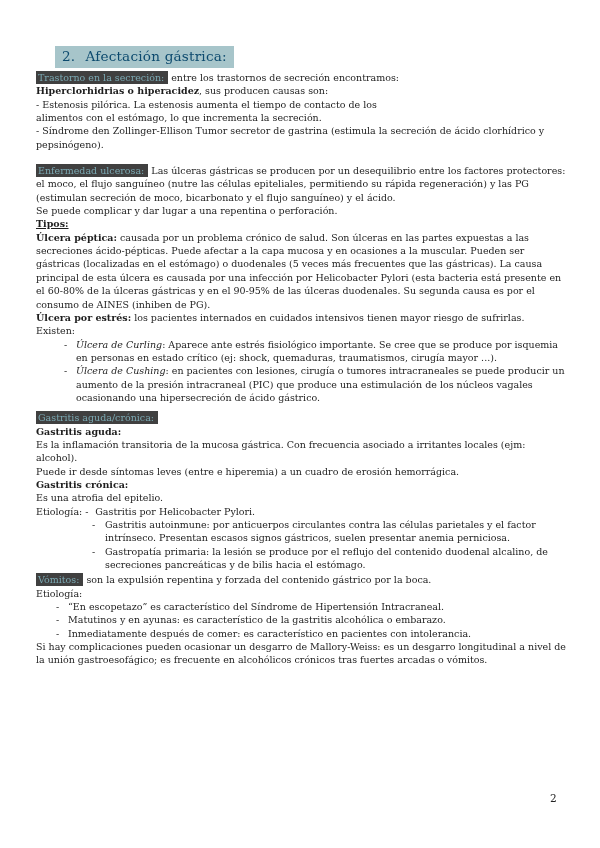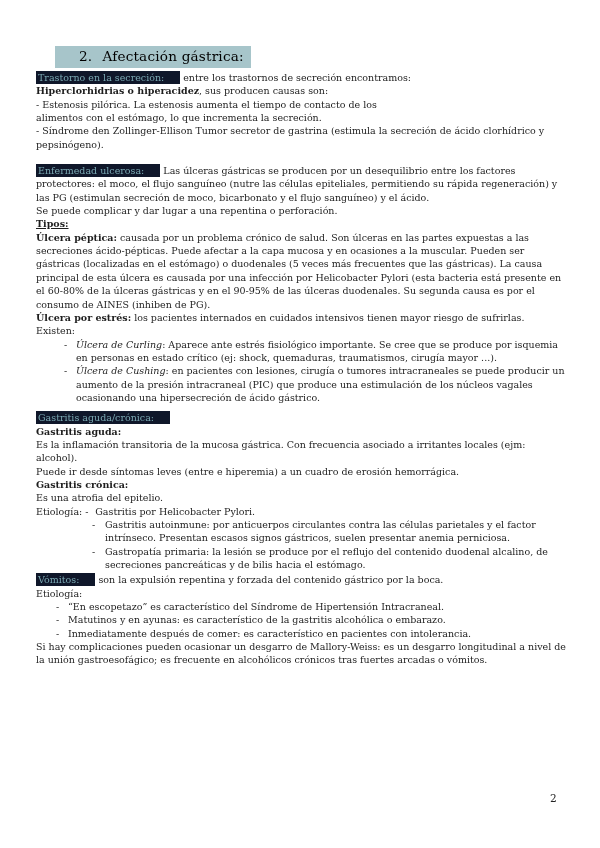--- a/index.html
+++ b/index.html
@@ -16,33 +16,33 @@
   }
   .content { position:absolute; left:36px; right:32px; top:46px; }
   p { margin:0; }
   .gap { height:13px; }
 
   
   .title-row { margin-left:19px; margin-bottom:3px; }
   .title-hl {
     display:inline-block;
     background:#a7c5ca;
-    color:#000000;
+    color:#0c4a6e;
     font-size:13.6px;
     line-height:19px;
-    padding:1px 7px 2px 24px;
+    padding:1px 7px 2px 7px;
     letter-spacing:0.2px;
   }
   .title-num { margin-right:10px; }
 
   
   .hl {
-    background:#0f172a;
+    background:#404040;
     color:#7ba9b3;
-    padding:1px 16px 1px 2px;
+    padding:1px 4px 1px 2px;
   }
 
   .b { font-weight:bold; }
   .i { font-style:italic; }
   .u-b { font-weight:bold; text-decoration:underline; }
 
   
   .bullet { display:flex; }
   .bullet .m { flex:0 0 12px; margin-left:28px; }
   .bullet .t { flex:1; }

